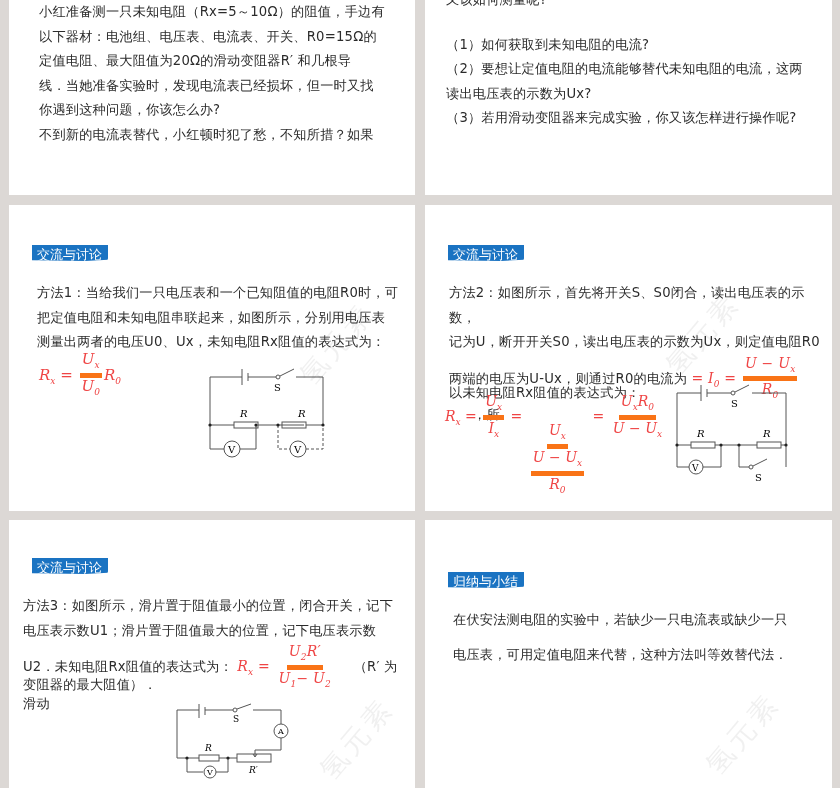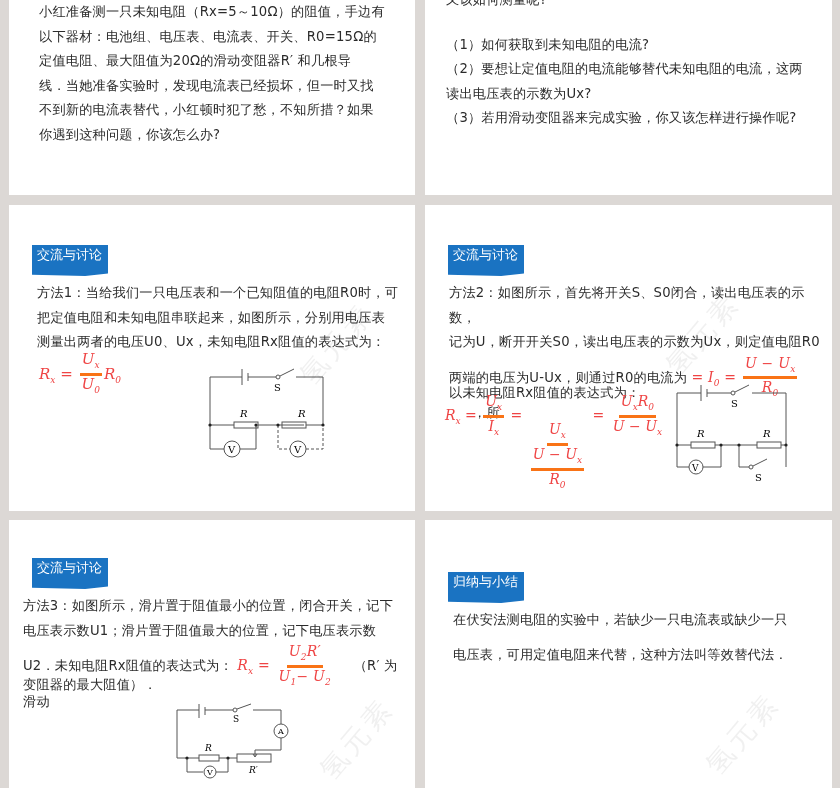--- a/index.html
+++ b/index.html
@@ -18,49 +18,49 @@
   #p3 { left:9px;   top:205px; width:406px; height:306px; }
   #p4 { left:425px; top:205px; width:407px; height:306px; }
   #p5 { left:9px;   top:520px; width:406px; height:280px; }
   #p6 { left:425px; top:520px; width:407px; height:280px; }
 
   .txt { position:absolute; font-size:13.2px; line-height:24.5px; color:#2b2b2b; letter-spacing:0.2px; }
   .txt p { margin:0; }
 
   .tag {
     position:absolute; background:#1a73c2; color:#ffffff;
-    font-size:13px; line-height:20px; height:31px; padding:0 6px 0 5px;
+    font-size:13px; line-height:20px; height:16px; padding:0 6px 0 5px;
     border-bottom-right-radius:3px;
     clip-path: polygon(0 0,100% 0,100% 92%,70% 100%,0 96%);
   }
 
   .math { font-family:"DejaVu Serif","Liberation Serif",serif; font-style:italic; color:#ef4444; }
   .frac { display:inline-flex; flex-direction:column; align-items:center; vertical-align:middle; margin:0 2px; }
-  .frac .num { border-bottom:3px solid #f97316; padding:0 2px; line-height:16px; }
+  .frac .num { border-bottom:5px solid #f97316; padding:0 2px; line-height:16px; }
   .frac .den { padding:0 2px; line-height:16px; }
   sub { font-size:9px; }
 
   .watermark {
     position:absolute; font-size:28px; color:rgba(0,0,0,0.06);
     transform:rotate(-50deg); letter-spacing:4px; pointer-events:none;
   }
   svg { position:absolute; overflow:visible; }
   svg text { font-family:"DejaVu Serif","Liberation Serif",serif; }
 </style>
 </head>
 <body>
 
 <div class="panel" id="p1">
   <div class="txt" style="left:30px; top:10px; width:370px;">
     <p>小红准备测一只未知电阻（Rx=5～10Ω）的阻值，手边有</p>
     <p>以下器材：电池组、电压表、电流表、开关、R0=15Ω的</p>
     <p>定值电阻、最大阻值为20Ω的滑动变阻器R′ 和几根导</p>
     <p>线．当她准备实验时，发现电流表已经损坏，但一时又找</p>
+    <p>你遇到这种问题，你该怎么办?</p>
     <p>不到新的电流表替代，小红顿时犯了愁，不知所措？如果</p>
-    <p>你遇到这种问题，你该怎么办?</p>
   </div>
 </div>
 
 <div class="panel" id="p2">
   <div class="txt" style="left:21px; top:-2px; width:380px;">
     <p>又该如何测量呢?</p>
     <p style="height:20px"></p>
     <p>（1）如何获取到未知电阻的电流?</p>
     <p>（2）要想让定值电阻的电流能够替代未知电阻的电流，这两</p>
     <p>读出电压表的示数为Ux?</p>

